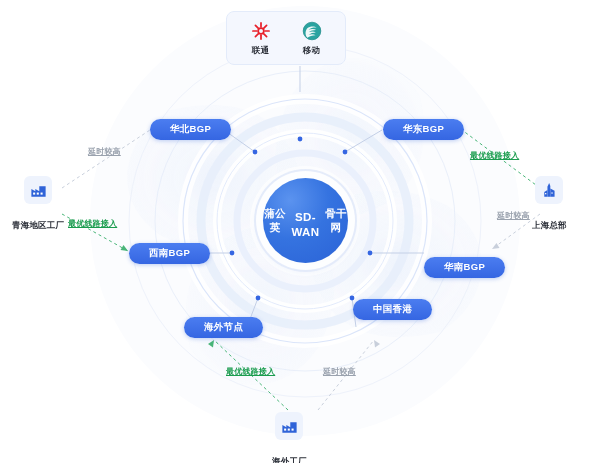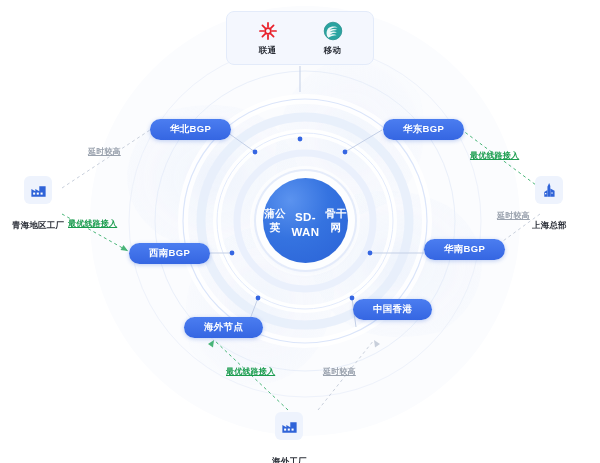--- a/index.html
+++ b/index.html
@@ -12,21 +12,21 @@
     position: relative;
   }
   #stage { position: absolute; inset: 0; }
 
   
   .bg-svg { position: absolute; left: 0; top: 0; width: 600px; height: 463px; }
 
   
   .carrier-box {
     position: absolute; left: 226px; top: 11px;
-    width: 148px; height: 54px;
+    width: 120px; height: 54px;
     background: #f4f7fe;
     border: 1px solid #e3ebfa;
     border-radius: 8px;
     display: flex; align-items: center; justify-content: space-around;
     padding: 0 8px;
   }
   .carrier { display: flex; flex-direction: column; align-items: center; width: 42px; }
   .carrier .logo { width: 22px; height: 22px; display: block; }
   .carrier .cname {
     font-size: 8.5px; color: #2b2f38; margin-top: 3px;
@@ -55,21 +55,21 @@
     background: linear-gradient(180deg, #4b7df0 0%, #3566e2 100%);
     color: #fff; font-size: 9.5px; font-weight: bold;
     display: flex; align-items: center; justify-content: center;
     white-space: nowrap;
     box-shadow: 0 1px 4px rgba(45,96,214,.30);
     letter-spacing: .3px;
   }
   #pill-hbbgp { left: 150px; top: 119px; }
   #pill-hdbgp { left: 383px; top: 119px; }
   #pill-xnbgp { left: 129px; top: 243px; }
-  #pill-hnbgp { left: 424px; top: 239px; }
+  #pill-hnbgp { left: 424px; top: 257px; }
   #pill-hwnode { left: 184px; top: 317px; }
   #pill-hk    { left: 353px; top: 299px; }
 
   
   .site { position: absolute; display: flex; flex-direction: column; align-items: center; }
   .site .tile {
     width: 28px; height: 28px; border-radius: 6px;
     background: #eef3fd;
     display: flex; align-items: center; justify-content: center;
   }

